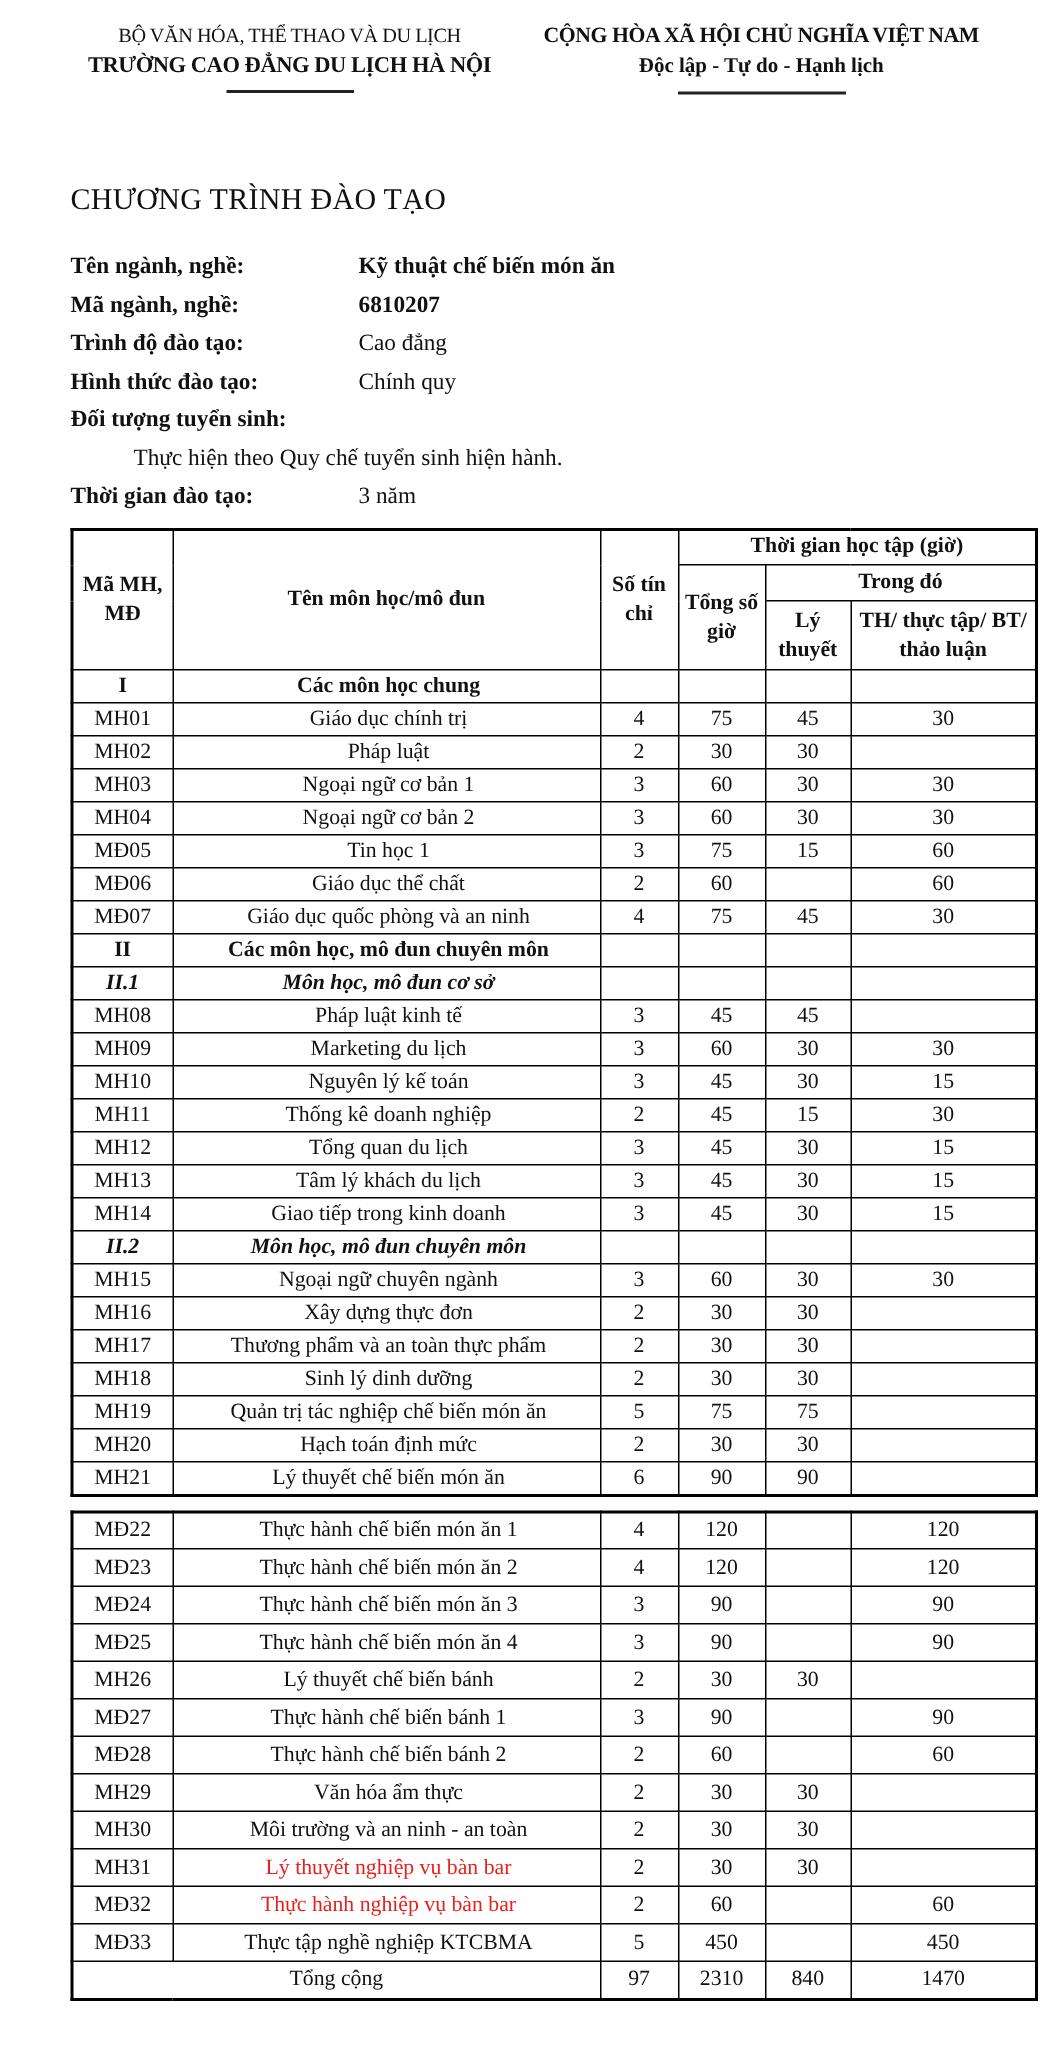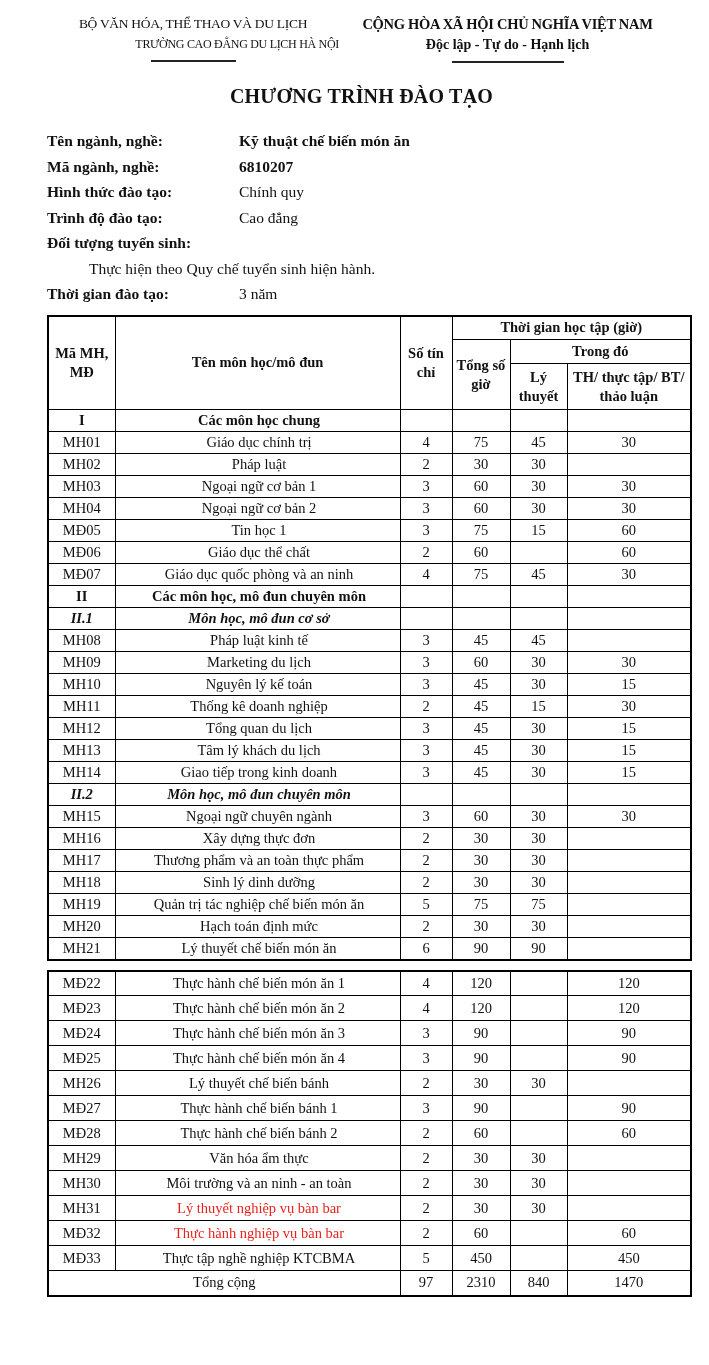--- a/index.html
+++ b/index.html
@@ -9,29 +9,29 @@
     font-family:"Liberation Serif","DejaVu Serif",serif;
     color:#111;
   }
   .page { padding:14px 33px 0 47px; }
 
   
   .letterhead { display:flex; align-items:flex-start; }
   .lh-left  { width:292px; text-align:center; }
   .lh-right { flex:1; text-align:center; }
   .lh-left .l1 { font-size:13.5px; line-height:20px; letter-spacing:-0.3px; }
-  .lh-left .l2 { font-size:12px;  line-height:20px; font-weight:normal; letter-spacing:-0.3px;text-align:right; }
+  .lh-left .l2 { font-size:15px;  line-height:20px; font-weight:bold; letter-spacing:-0.3px; }
   .lh-right .l1 { font-size:14.5px; line-height:20px; font-weight:bold; letter-spacing:-0.3px; }
   .lh-right .l2 { font-size:14px;  line-height:21px; font-weight:bold; }
   .rule { height:2px; background:#222; margin:6px auto 0 auto; }
   .rule-left  { width:85px; }
   .rule-right { width:112px; }
 
   
-  .title { text-align:center; font-size:20px; font-weight:bold; margin-top:22px; letter-spacing:0.2px; }
+  .title { text-align:left; font-size:20px; font-weight:normal; margin-top:59px; letter-spacing:0.2px; }
 
   
   .info { margin-top:24px; font-size:15.5px; }
   .info-line { display:flex; align-items:baseline; min-height:25.5px; }
   .info-label { font-weight:bold; width:192px; flex:none; }
   .val-bold { font-weight:bold; }
   .note-line { padding-left:42px; min-height:25.5px; display:flex; align-items:baseline; }
 
   
   table { border-collapse:collapse; width:643px; table-layout:fixed; border:2px solid #000; }
@@ -74,26 +74,26 @@
   <div class="info">
     <div class="info-line">
       <span class="info-label">Tên ngành, nghề:</span>
       <span class="val-bold">Kỹ thuật chế biến món ăn</span>
     </div>
     <div class="info-line">
       <span class="info-label">Mã ngành, nghề:</span>
       <span class="val-bold">6810207</span>
     </div>
     <div class="info-line">
+      <span class="info-label">Trình độ đào tạo:</span>
+      <span>Cao đẳng</span>
+    </div>
+    <div class="info-line">
       <span class="info-label">Hình thức đào tạo:</span>
       <span>Chính quy</span>
-    </div>
-    <div class="info-line">
-      <span class="info-label">Trình độ đào tạo:</span>
-      <span>Cao đẳng</span>
     </div>
     <div class="info-line">
       <span class="info-label">Đối tượng tuyển sinh:</span>
     </div>
     <div class="note-line">
       <span>Thực hiện theo Quy chế tuyển sinh hiện hành.</span>
     </div>
     <div class="info-line">
       <span class="info-label">Thời gian đào tạo:</span>
       <span>3 năm</span>

